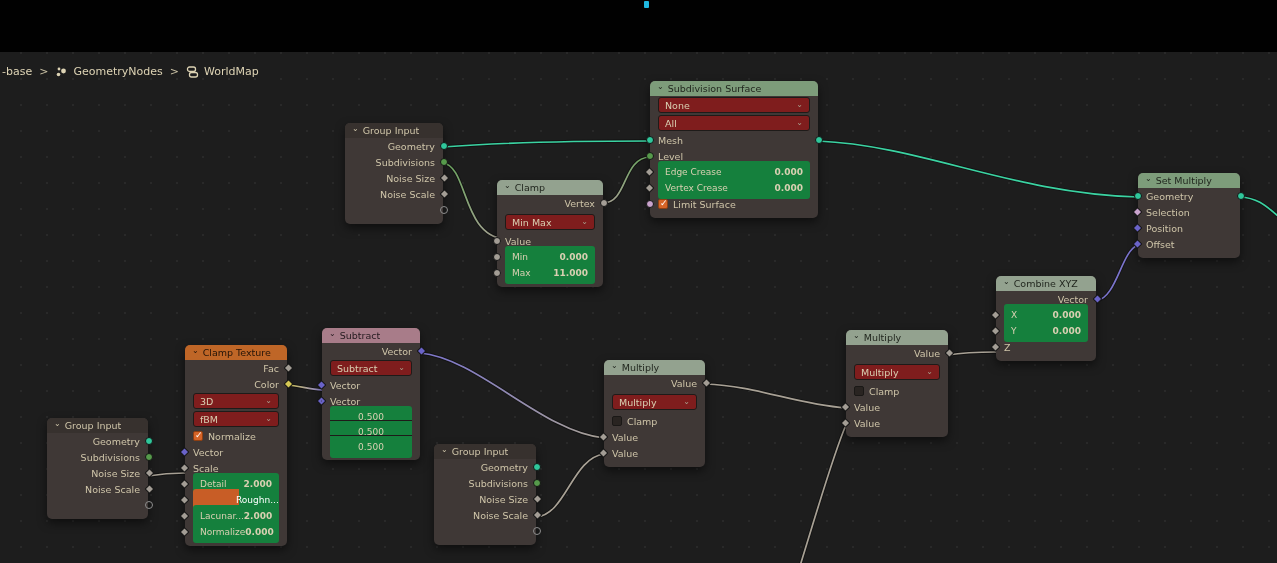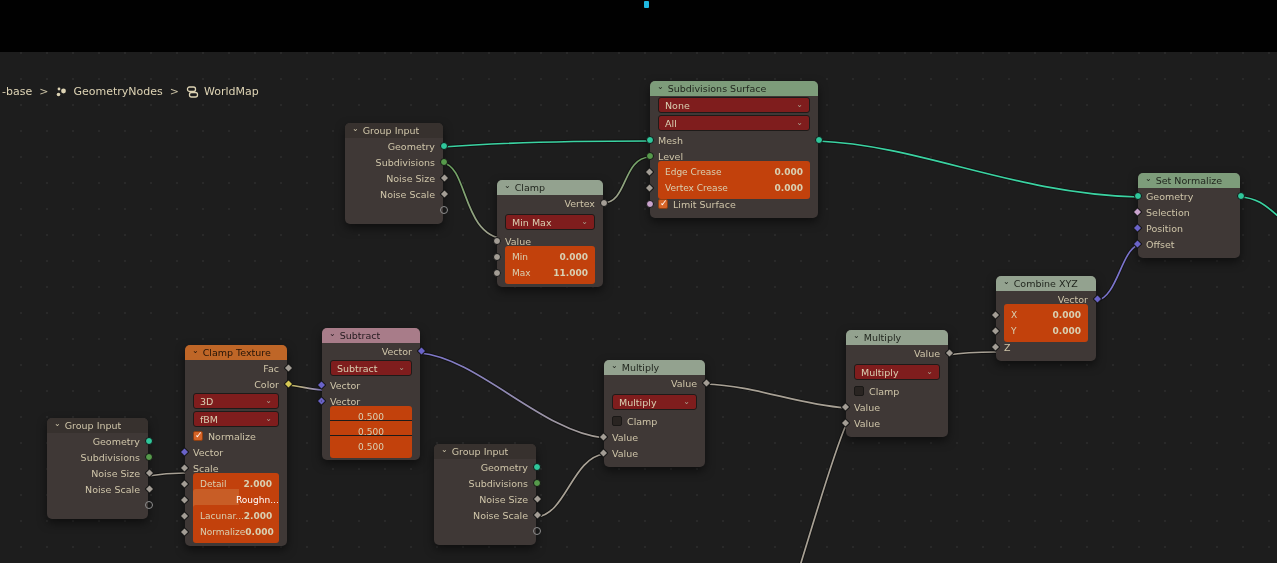--- a/index.html
+++ b/index.html
@@ -7,21 +7,21 @@
          font-family:"DejaVu Sans","Liberation Sans",sans-serif;background:#000;}
   
   #topbar{position:absolute;left:0;top:0;width:1277px;height:52px;background:#010101;}
   #cyanmark{position:absolute;left:644px;top:1px;width:5px;height:7px;background:#1fb8e0;border-radius:1px;}
   
   #canvas{position:absolute;left:0;top:52px;width:1277px;height:511px;background-color:#1d1d1d;
     background-image:radial-gradient(rgba(255,255,255,0.05) 1px,transparent 1.3px);
     background-size:26px 26px;background-position:8px 14px;}
   
   #breadcrumb{position:absolute;left:2px;top:13px;display:flex;align-items:center;gap:7px;
-    color:#ddd3b4;font-size:11px;z-index:5;margin-top:20px;}
+    color:#ddd3b4;font-size:11px;z-index:5;}
   #breadcrumb .sep{color:#c9c0a4;font-size:11px;}
   #breadcrumb .bc-item{display:flex;align-items:center;gap:5px;cursor:default;}
   .icon-svg{display:block;}
   
   #wires{position:absolute;left:0;top:-52px;width:1277px;height:563px;z-index:1;}
   #wires path{fill:none;}
   #wires path.case{stroke:#121212;stroke-width:3.4px;}
   #wires path.core{stroke-width:1.7px;}
   
   .node{position:absolute;background:#3f3836;border-radius:5px;z-index:2;
@@ -46,21 +46,21 @@
   .sock.gray{background:#a39d95;} .sock.purple{background:#6a63c8;}
   .sock.yellow{background:#d5c854;} .sock.pink{background:#c9a3cd;}
   .sock.virtual{background:transparent;border:1.4px solid #8d8d8d;}
   .sock.dot::after{content:'';position:absolute;left:2px;top:2px;right:2px;bottom:2px;background:#2c2723;border-radius:1px;}
   
   .selrow{height:18px;display:flex;align-items:center;padding:0 8px;}
   .sel{flex:1;height:14px;background:#7f1d1d;border:1px solid #1e1b19;border-radius:3px;
     display:flex;align-items:center;padding:0 6px;color:#d9d0b2;font-size:9.5px;}
   .sel .schev{margin-left:auto;font-size:8px;color:#a79f8c;transform:translateY(-1px);}
   
-  .field{flex:1;height:22px;background:#c2410c;border-radius:3px;display:flex;align-items:center;
+  .field{flex:1;height:22px;background:#15803d;border-radius:3px;display:flex;align-items:center;
     padding:0 7px;font-size:9px;color:#d9d0b2;position:relative;overflow:hidden;}
   .field .fv{margin-left:auto;font-weight:bold;}
   .field.center{justify-content:center;}
   .stack .field{border-radius:0;margin:0;}
   .stack .row:first-child .field{border-radius:3px 3px 0 0;}
   .stack .row:last-child .field{border-radius:0 0 3px 3px;}
   .stack .row + .row .field{border-top:1px solid #1e1b19;}
   .field.slider .fill{position:absolute;left:0;top:0;bottom:0;width:53%;background:#c85d26;}
   .field.slider .fl{position:relative;color:#fff;padding-left:36px;}
   .field.slider .fv{position:relative;}
@@ -198,21 +198,21 @@
           <span class="sock right gray diamond"></span>
         </div>
       <div class="row out">
           <span class="sock right virtual"></span>
         </div>
     </div>
 
     <div class="node" style="left:650px;top:29px;width:168px;">
       <div class="hdr green">
           <span class="chev">⌄</span>
-          <span>Subdivisions Surface</span>
+          <span>Subdivision Surface</span>
         </div>
       <div class="selrow">
           <div class="sel">
             <span>None</span>
             <span class="schev">⌄</span>
           </div>
         </div>
       <div class="selrow">
           <div class="sel">
             <span>All</span>
@@ -280,21 +280,21 @@
           <div class="field">
             <span class="fl">Max</span>
             <span class="fv">11.000</span>
           </div>
         </div>
     </div>
 
     <div class="node" style="left:1138px;top:121px;width:102px;">
       <div class="hdr green">
           <span class="chev">⌄</span>
-          <span>Set Normalize</span>
+          <span>Set Multiply</span>
         </div>
       <div class="row">
           <span class="sock left teal"></span>
           <span>Geometry</span>
           <span class="sock right teal"></span>
         </div>
       <div class="row">
           <span class="sock left pink diamond"></span>
           <span>Selection</span>
         </div>

